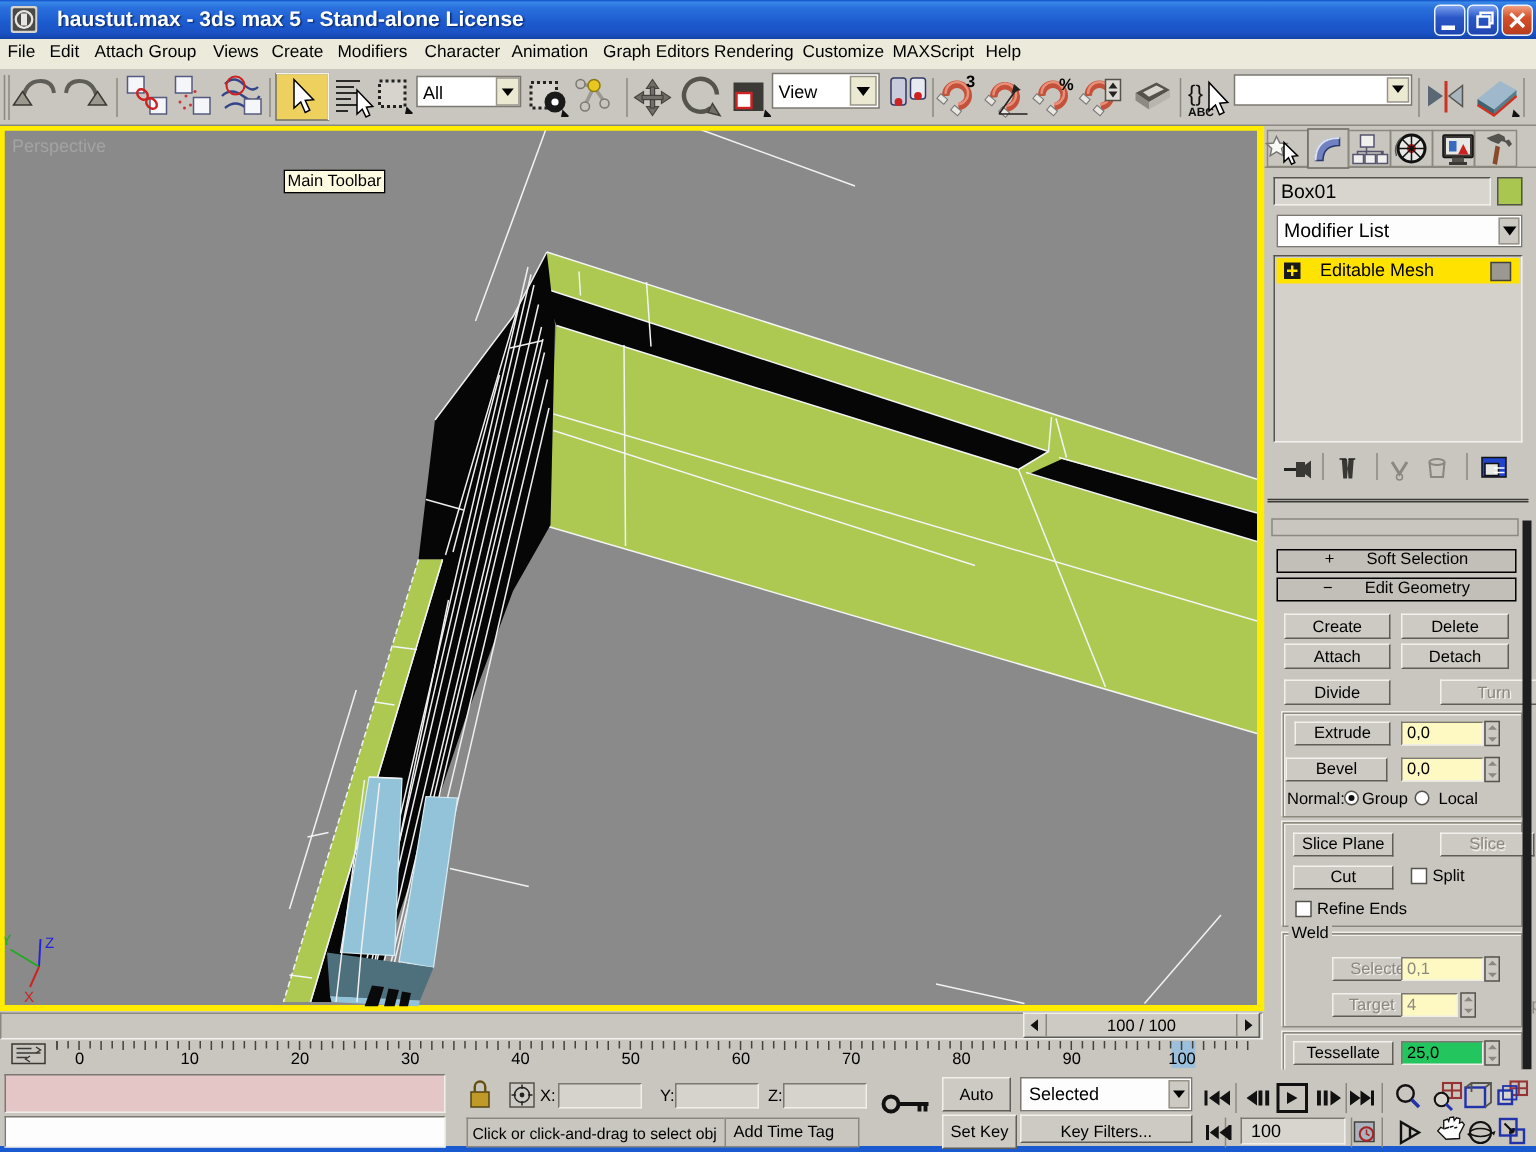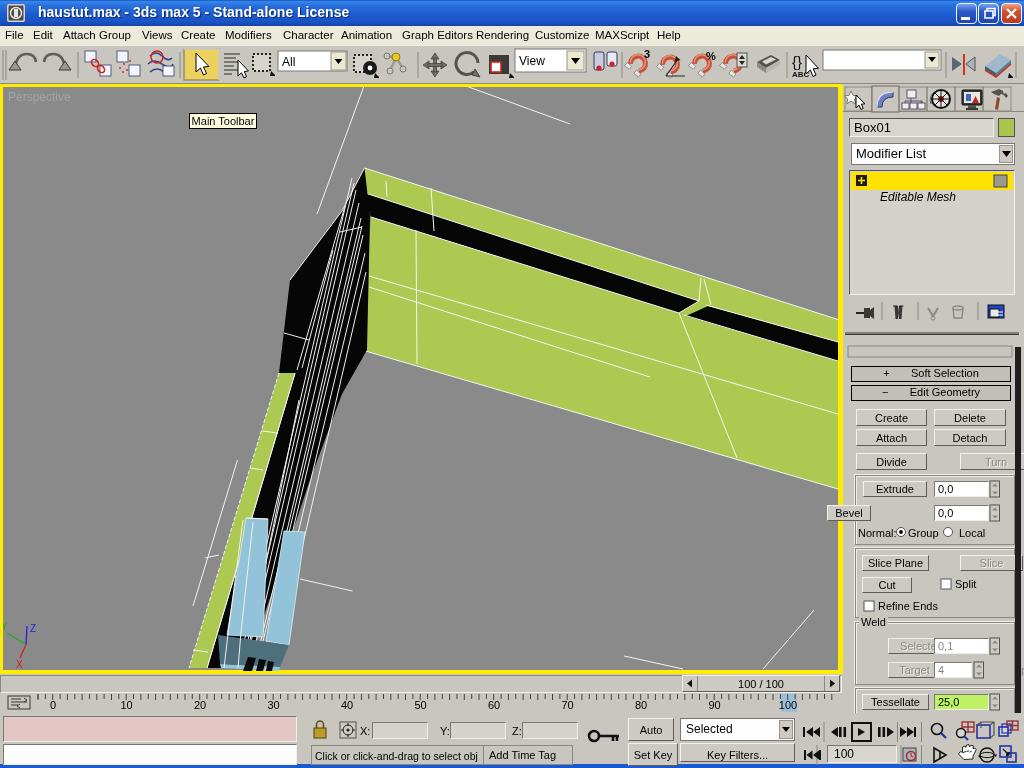--- a/index.html
+++ b/index.html
@@ -19,21 +19,21 @@
   
   #toolbar{left:0;top:46px;width:1024px;height:38px;background:#c9c6bf;}
   
   #cpanel{left:843px;top:84px;width:181px;height:630px;background:#c9c6bf;}
   .rollhead{position:absolute;left:851px;width:158px;height:14px;background:#c2bfb8;
     border:1px solid #000;font-size:11px;text-align:center;color:#000;}
   .pbtn{position:absolute;background:#cdcac3;border-top:1px solid #f2f0ec;border-left:1px solid #f2f0ec;
     border-right:1px solid #5f5d58;border-bottom:1px solid #5f5d58;font-size:11px;color:#000;
     text-align:center;box-sizing:border-box;}
   .pbtn.dis{color:#8b8880;text-shadow:1px 1px 0 #f0eee9;margin-left:26px;}
-  .spinfield{position:absolute;background:#ffffff;border:1px solid #7a7870;border-right-color:#f0eee9;
+  .spinfield{position:absolute;background:#fef9c3;border:1px solid #7a7870;border-right-color:#f0eee9;
     border-bottom-color:#f0eee9;font-size:11px;color:#000;box-sizing:border-box;padding-left:3px;}
   .gbox{position:absolute;border:1px solid #8b8880;box-shadow:1px 1px 0 #f0eee9 inset, -1px -1px 0 #f0eee9;}
   
   #slider-row{left:0;top:674px;width:843px;height:20px;background:#c9c6bf;}
   #ruler-row{left:0;top:694px;width:842px;height:19px;background:#c9c6bf;}
   #status{left:0;top:713px;width:1024px;height:51px;background:#c9c6bf;}
   #bluebottom{left:0;top:764px;width:1024px;height:4px;background:#1a5ad0;}
   .sbtn{position:absolute;background:#cdcac3;border-top:1px solid #f2f0ec;border-left:1px solid #f2f0ec;
     border-right:1px solid #5f5d58;border-bottom:1px solid #5f5d58;font-size:11px;color:#000;
     text-align:center;box-sizing:border-box;}
@@ -327,53 +327,53 @@
 <div class="abs" style="left:8px;top:90px;font-size:12px;color:#a3a3a3">Perspective</div>
 <div class="abs" style="left:189px;top:113px;width:66px;height:14px;background:#fffbe1;border:1px solid #000;
      font-size:11px;color:#000;text-align:center;line-height:14px">Main Toolbar</div>
 
 <div id="cpanel" class="abs"></div>
 <div class="abs" style="left:849px;top:118px;width:145px;height:19px;background:#d8d5ce;border:1px solid #55534e;border-right-color:#f2f0ec;border-bottom-color:#f2f0ec;box-sizing:border-box;font-size:13px;padding:1px 0 0 4px;">Box01</div>
 <div class="abs" style="left:998px;top:118px;width:17px;height:19px;background:#a9c750;border:1px solid #55534e;box-sizing:border-box;"></div>
 <div class="abs" style="left:851px;top:143px;width:164px;height:22px;background:#fdfdfd;border:1px solid #7a7870;box-sizing:border-box;font-size:13px;padding:2px 0 0 4px;">Modifier List</div>
 <div class="abs" style="left:999px;top:145px;width:14px;height:18px;background:#cdcac3;border:1px solid #98948a;box-sizing:border-box;"></div>
 <div class="abs" style="left:849px;top:170px;width:166px;height:125px;background:#d4d1ca;border:1px solid #55534e;border-right-color:#f2f0ec;border-bottom-color:#f2f0ec;box-sizing:border-box;"></div>
-<div class="abs" style="left:851px;top:172px;width:162px;height:17px;background:#ffe200;font-size:12px;padding:18px 0 0 29px;box-sizing:border-box;font-style:italic;">Editable Mesh</div>
+<div class="abs" style="left:851px;top:172px;width:162px;height:17px;background:#ffe200;font-size:12px;padding:1px 0 0 29px;box-sizing:border-box;">Editable Mesh</div>
 <div class="abs rollhead" style="top:366px">+&nbsp;&nbsp;&nbsp;&nbsp;&nbsp;&nbsp;&nbsp;Soft Selection</div>
 <div class="abs rollhead" style="top:385px">−&nbsp;&nbsp;&nbsp;&nbsp;&nbsp;&nbsp;&nbsp;Edit Geometry</div>
 <div class="pbtn" style="left:856px;top:409px;width:71px;height:17px;line-height:16px">Create</div>
 <div class="pbtn" style="left:934px;top:409px;width:72px;height:17px;line-height:16px">Delete</div>
 <div class="pbtn" style="left:856px;top:429px;width:71px;height:17px;line-height:16px">Attach</div>
 <div class="pbtn" style="left:934px;top:429px;width:72px;height:17px;line-height:16px">Detach</div>
 <div class="pbtn" style="left:856px;top:453px;width:71px;height:17px;line-height:16px">Divide</div>
 <div class="pbtn dis" style="left:934px;top:453px;width:72px;height:17px;line-height:16px">Turn</div>
 <div class="gbox" style="left:855px;top:475px;width:158px;height:68px"></div>
 <div class="pbtn" style="left:863px;top:481px;width:64px;height:16px;line-height:15px">Extrude</div>
 <div class="spinfield" style="left:934px;top:481px;width:55px;height:16px;line-height:14px">0,0</div>
-<div class="pbtn" style="left:827px;top:505px;width:44px;height:16px;line-height:15px">Bevel</div>
+<div class="pbtn" style="left:857px;top:505px;width:68px;height:16px;line-height:15px">Bevel</div>
 <div class="spinfield" style="left:934px;top:505px;width:55px;height:16px;line-height:14px">0,0</div>
 <div class="abs" style="left:858px;top:527px;font-size:11px">Normal:</div>
 <div class="abs" style="left:908px;top:527px;font-size:11px">Group</div>
 <div class="abs" style="left:959px;top:527px;font-size:11px">Local</div>
 <div class="gbox" style="left:855px;top:548px;width:158px;height:68px"></div>
 <div class="pbtn" style="left:862px;top:555px;width:67px;height:16px;line-height:15px">Slice Plane</div>
 <div class="pbtn dis" style="left:934px;top:555px;width:63px;height:16px;line-height:15px">Slice</div>
-<div class="pbtn" style="left:862px;top:577px;width:50px;height:16px;line-height:15px">Cut</div>
+<div class="pbtn" style="left:862px;top:577px;width:67px;height:16px;line-height:15px">Cut</div>
 <div class="abs" style="left:955px;top:578px;font-size:11px">Split</div>
 <div class="abs" style="left:878px;top:600px;font-size:11px">Refine Ends</div>
 <div class="gbox" style="left:855px;top:622px;width:158px;height:61px"></div>
 <div class="abs" style="left:859px;top:616px;font-size:11px;background:#c9c6bf;padding:0 2px">Weld</div>
 <div class="pbtn dis" style="left:862px;top:638px;width:67px;height:16px;line-height:15px">Selected</div>
 <div class="spinfield" style="left:934px;top:638px;width:55px;height:16px;line-height:14px;color:#8b8880">0,1</div>
 <div class="pbtn dis" style="left:862px;top:662px;width:53px;height:16px;line-height:15px">Target</div>
 <div class="spinfield" style="left:934px;top:662px;width:38px;height:16px;line-height:14px;color:#8b8880">4</div>
 <div class="abs" style="left:1021px;top:664px;font-size:11px;color:#8b8880">pixels</div>
 <div class="gbox" style="left:855px;top:688px;width:158px;height:25px"></div>
 <div class="pbtn" style="left:862px;top:694px;width:67px;height:16px;line-height:15px">Tessellate</div>
-<div class="spinfield" style="left:934px;top:694px;width:55px;height:16px;line-height:14px;background:#bef264">25,0</div>
+<div class="spinfield" style="left:934px;top:694px;width:55px;height:16px;line-height:14px;background:#22c55e">25,0</div>
 <svg class="abs" style="left:843px;top:84px" width="181" height="684" viewBox="843 84 181 684">
 
   <g>
     <rect x="843" y="86" width="181" height="26" fill="#c9c6bf"></rect>
     <path d="M843 111.5 H872" stroke="#8a887f"></path>
     <path d="M899 111.5 H1024" stroke="#8a887f"></path>
     <g stroke="#8a887f" fill="none">
       <rect x="845" y="87" width="27" height="24"></rect>
       <rect x="872" y="86" width="27" height="26" fill="#c9c6bf" stroke="#6a6862"></rect>
       <rect x="899" y="87" width="28" height="24"></rect>

